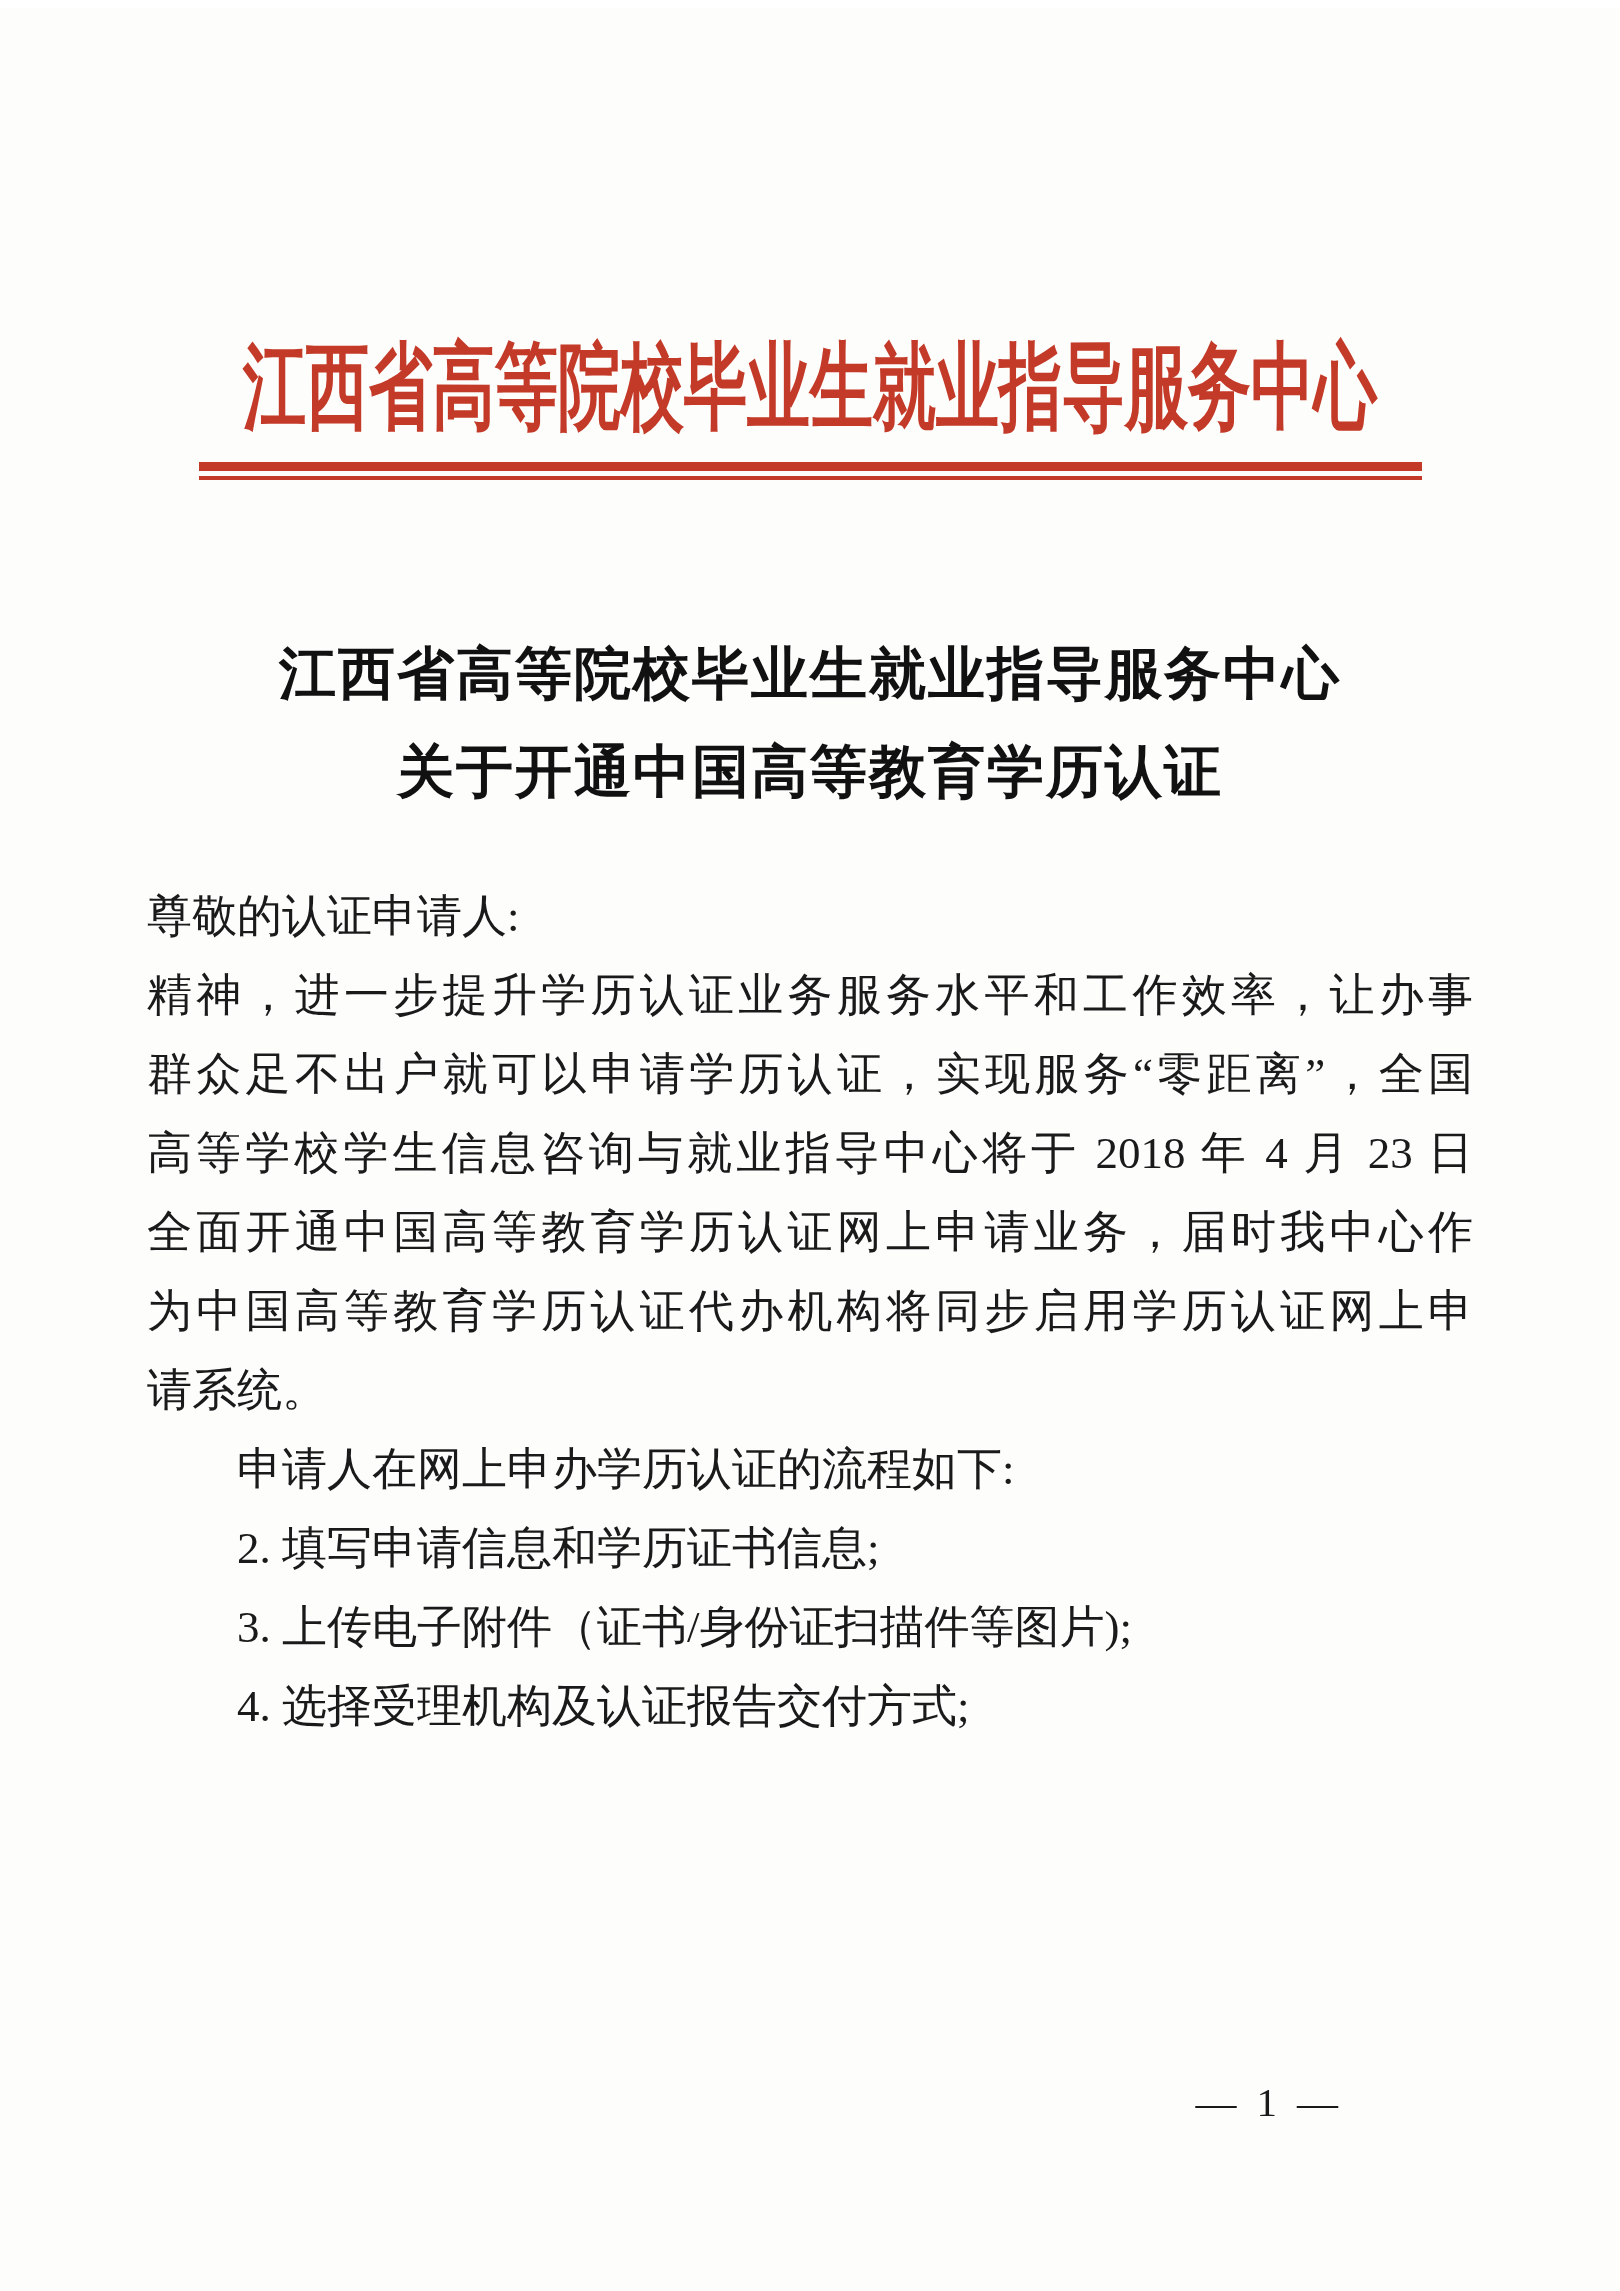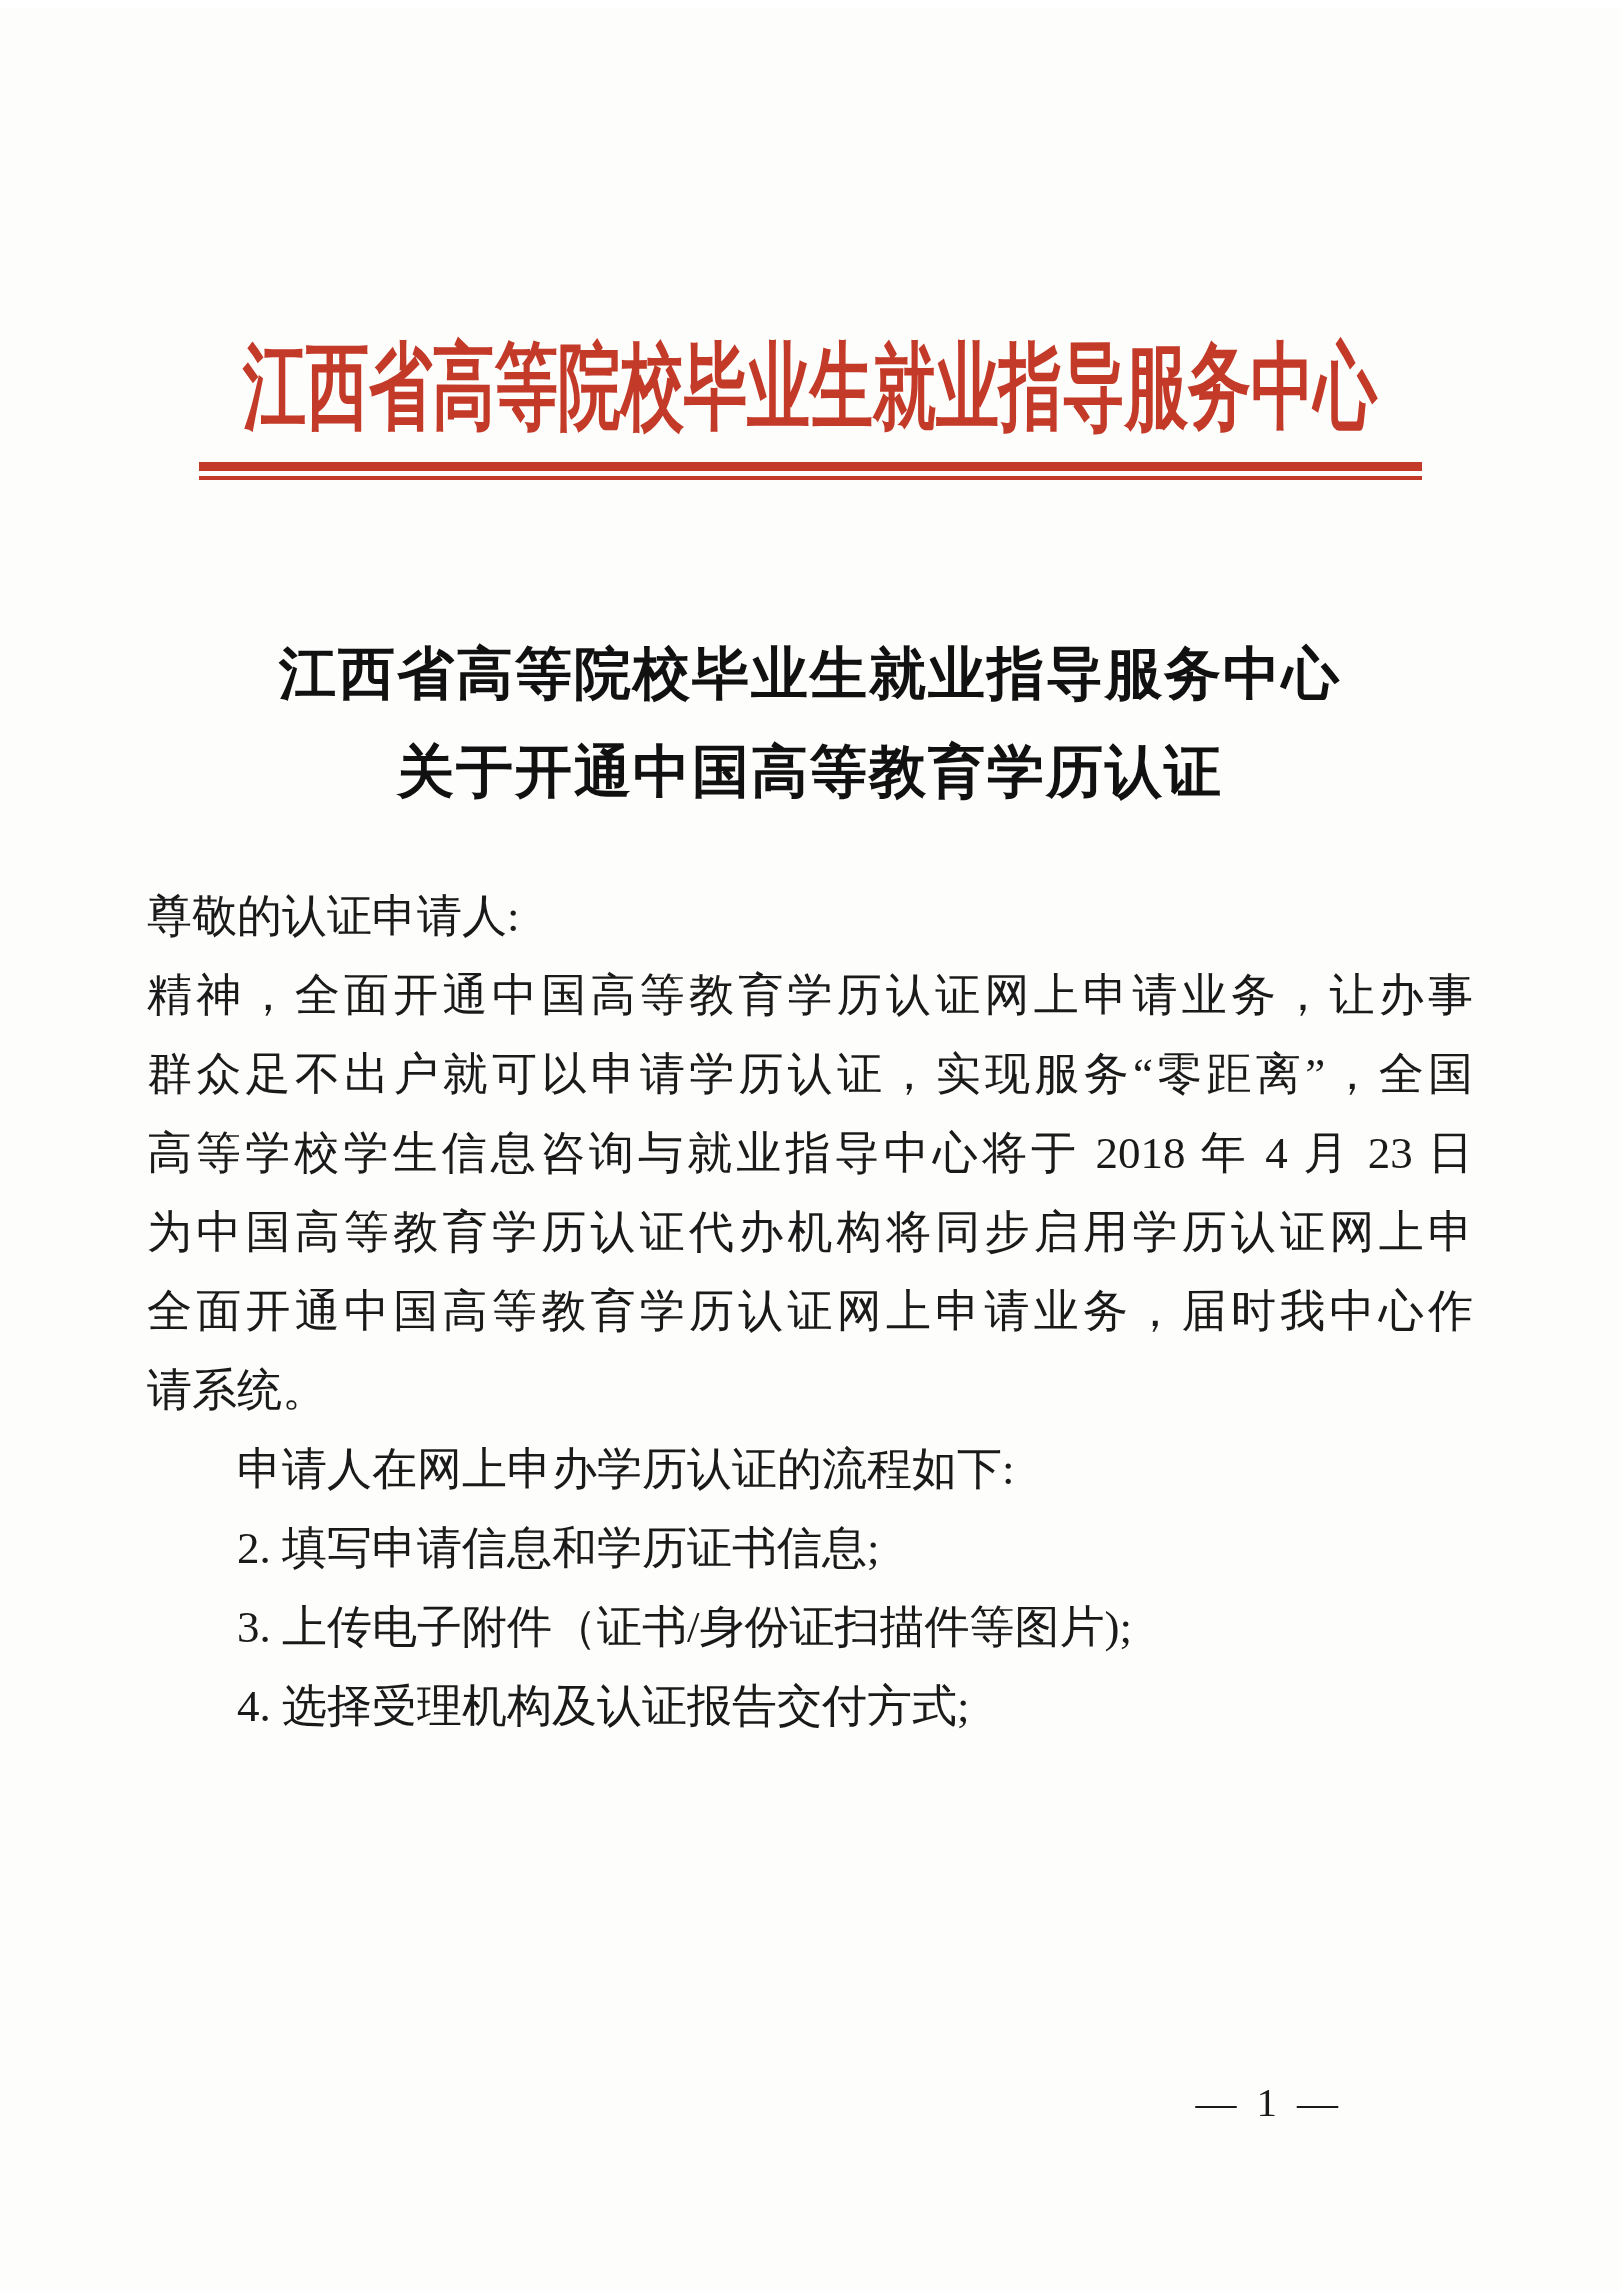--- a/index.html
+++ b/index.html
@@ -101,25 +101,25 @@
     <div class="rule-thin"></div>
   </div>
 
   <div class="doc-title">
     <div>江西省高等院校毕业生就业指导服务中心</div>
     <div>关于开通中国高等教育学历认证</div>
   </div>
 
   <div class="doc-body">
     <div class="bline">尊敬的认证申请人:</div>
-    <div class="bline j">精神，全面开通中国高等教育学历认证网上申请业务，让办事</div>
+    <div class="bline j">精神，进一步提升学历认证业务服务水平和工作效率，让办事</div>
     <div class="bline j">群众足不出户就可以申请学历认证，实现服务“零距离”，全国</div>
     <div class="bline j">高等学校学生信息咨询与就业指导中心将于 2018 年 4 月 23 日</div>
+    <div class="bline j">全面开通中国高等教育学历认证网上申请业务，届时我中心作</div>
     <div class="bline j">为中国高等教育学历认证代办机构将同步启用学历认证网上申</div>
-    <div class="bline j">全面开通中国高等教育学历认证网上申请业务，届时我中心作</div>
     <div class="bline">请系统。</div>
     <div class="bline indent">申请人在网上申办学历认证的流程如下:</div>
     <div class="bline indent">2. 填写申请信息和学历证书信息;</div>
     <div class="bline indent">3. 上传电子附件（证书/身份证扫描件等图片);</div>
     <div class="bline indent">4. 选择受理机构及认证报告交付方式;</div>
   </div>
 
   <div class="page-num">— 1 —</div>
 
 </div>

